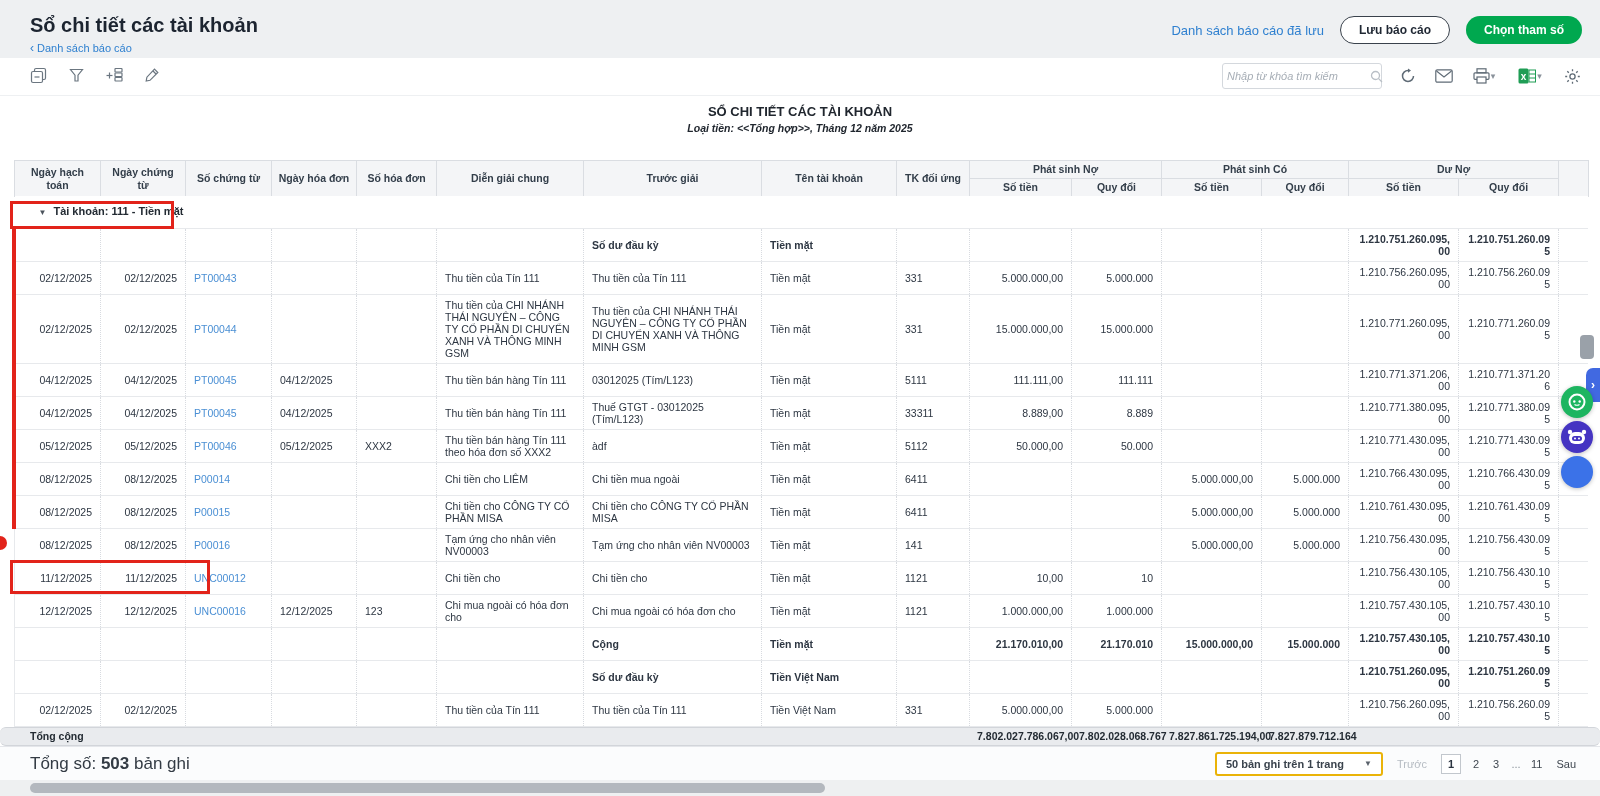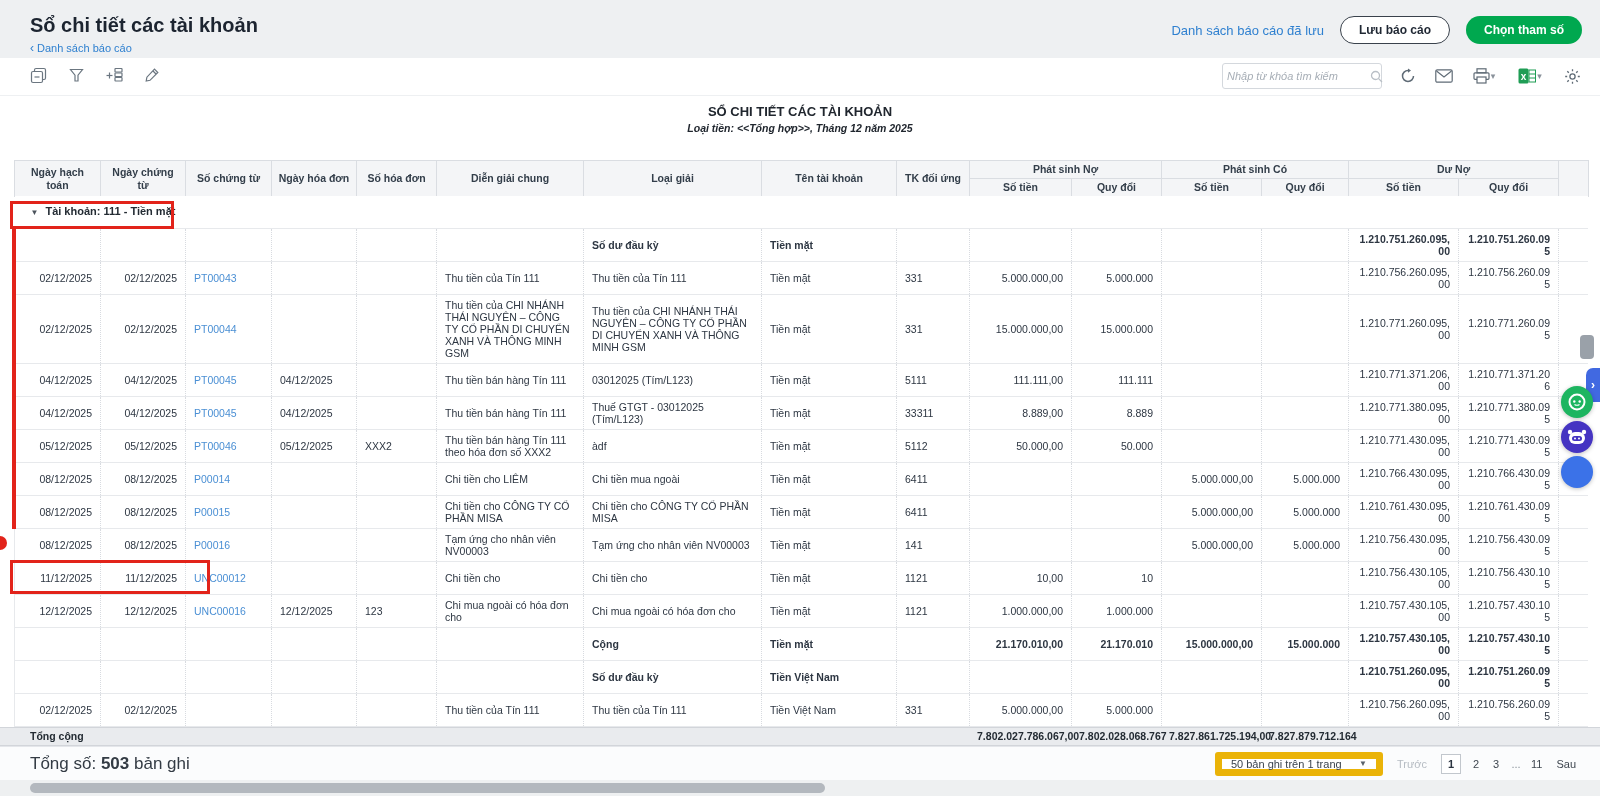--- a/index.html
+++ b/index.html
@@ -33,37 +33,37 @@
   .report-title { font-size:13px; font-weight:700; color:#20262e; }
   .report-subtitle { margin-top:3px; font-size:10.5px; font-weight:700; font-style:italic; color:#20262e; }
 
   
   .grid { position:absolute; left:14px; top:102px; width:1574px; }
   table.gridt { border-collapse:collapse; table-layout:fixed; width:1574px; }
   .gridt th { background:#f4f5f7; border:1px solid #dadde2; font-size:10.5px; font-weight:700; color:#333e4a; padding:2px 6px; text-align:center; line-height:13px; }
   .grid-body { position:absolute; left:14px; top:138px; width:1574px; height:531px; overflow:hidden; }
   .gridt td { border-right:1px dotted #d8dbe0; border-bottom:1px solid #e7e9ec; padding:4px 8px; font-size:10.5px; line-height:12px; color:#2d3642; vertical-align:middle; word-wrap:break-word; }
   .gridt td:first-child { border-left:1px solid #e7e9ec; }
-  .gridt tr.group-row td { border:none; border-bottom:1px solid #e7e9ec; background:#fff; font-weight:700; font-size:11px; color:#232b33; padding:9px 8px 9px 16px; cursor:pointer; }
+  .gridt tr.group-row td { border:none; border-bottom:1px solid #e7e9ec; background:#fff; font-weight:700; font-size:11px; color:#232b33; padding:9px 8px 9px 24px; cursor:pointer; }
   .gridt tr.group-row .g-caret { font-size:8px; color:#4a525b; margin-right:7px; }
   td.al-r { text-align:right; }
   td.al-l { text-align:left; }
   .b { font-weight:700; }
   .doclink { color:#4a8fd4; cursor:pointer; }
 
   
-  .totals-bar { position:absolute; left:0; top:669px; width:1600px; height:19px; background:#e9ebee; border-top:1px solid #d2d5da; border-bottom:1px solid #d2d5da; }
+  .totals-bar { position:absolute; left:0; top:669px; width:1600px; height:19px; background:#e9ebee; border-top:1px solid #d2d5da; border-bottom:1px solid #d2d5da;border-radius:6px; }
   .totals-bar table { border-collapse:collapse; table-layout:fixed; width:1574px; margin-left:14px; }
   .totals-bar td { font-size:10.5px; font-weight:700; color:#232b33; padding:2px 8px; white-space:nowrap; }
 
   
   .footerbar { position:absolute; left:0; top:688px; width:1600px; height:34px; background:#fbfcfd; border-top:1px solid #e4e6ea; display:flex; align-items:center; justify-content:space-between; padding:0 24px 0 30px; }
   .total-records { font-size:17px; color:#333b44; }
   .pager { display:flex; align-items:center; gap:14px; }
-  .pagesize-select { border:7px solid #eab308; border-radius:3px; height:24px; width:168px; display:flex; align-items:center; justify-content:space-between; padding:0 9px; font-size:11px; color:#3a434d; background:#fff; cursor:pointer; }
+  .pagesize-select { border:2px solid #eab308; border-radius:3px; height:24px; width:168px; display:flex; align-items:center; justify-content:space-between; padding:0 9px; font-size:11px; color:#3a434d; background:#fff; cursor:pointer;font-weight:bold; }
   .pagesize-select .caret { font-size:8px; color:#5a626b; }
   .pg-prev { font-size:11px; color:#b6bcc3; cursor:default; }
   .pg-next { font-size:11px; color:#3f4750; cursor:pointer; }
   .pg-pages { display:flex; align-items:center; gap:10px; }
   .pg-num { font-size:11px; color:#3f4750; cursor:pointer; min-width:10px; text-align:center; }
   .pg-num.active { border:1px solid #c2c7cd; background:#fff; width:20px; height:20px; line-height:18px; font-weight:700; color:#2b3440; }
   .pg-ellipsis { color:#8a929b; cursor:default; }
 
   
   .hscroll { position:absolute; left:0; top:780px; width:1600px; height:16px; background:#eef0f1; }
@@ -206,21 +206,21 @@
           <col style="width:30px">
         </colgroup>
         <thead>
           <tr>
             <th rowspan="2">Ngày hạch toán</th>
             <th rowspan="2">Ngày chứng từ</th>
             <th rowspan="2">Số chứng từ</th>
             <th rowspan="2">Ngày hóa đơn</th>
             <th rowspan="2">Số hóa đơn</th>
             <th rowspan="2">Diễn giải chung</th>
-            <th rowspan="2">Loại giải</th>
+            <th rowspan="2">Trước giải</th>
             <th rowspan="2">Tên tài khoản</th>
             <th rowspan="2">TK đối ứng</th>
             <th colspan="2">Phát sinh Nợ</th>
             <th colspan="2">Phát sinh Có</th>
             <th colspan="2">Dư Nợ</th>
             <th rowspan="2"></th>
           </tr>
           <tr>
             <th>Số tiền</th>
             <th>Quy đổi</th>

